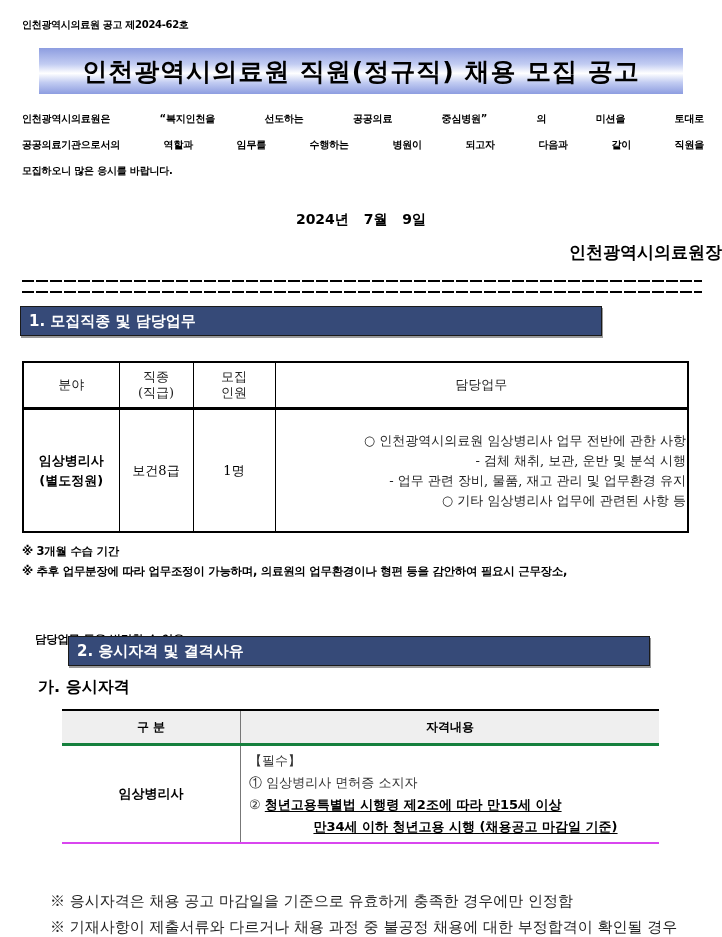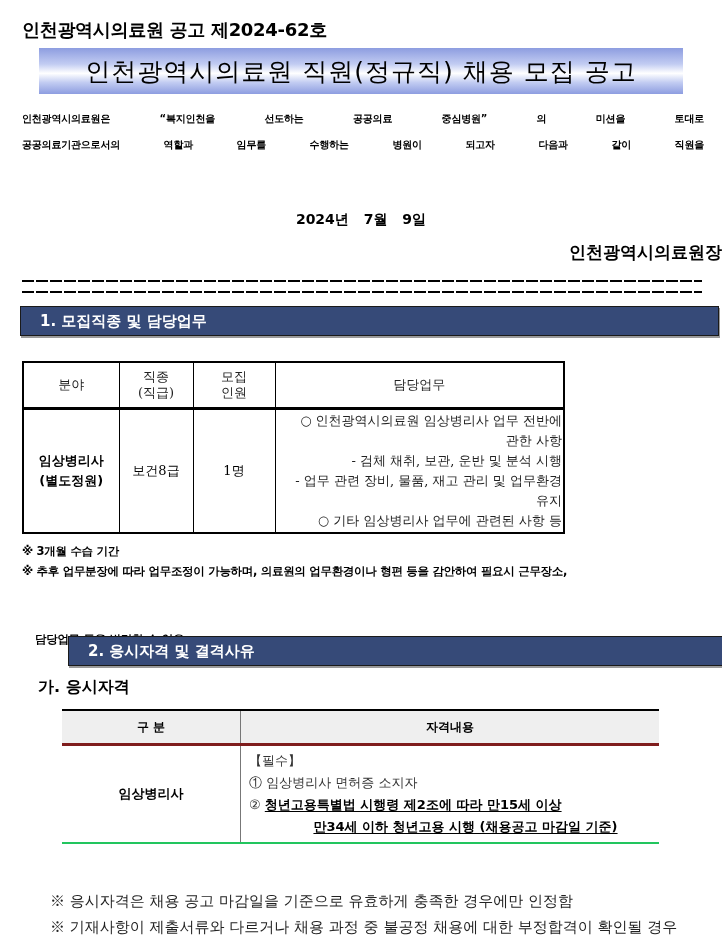--- a/index.html
+++ b/index.html
@@ -1,66 +1,66 @@
 <!DOCTYPE html>
 <html><head>
 <meta charset="utf-8">
 <style>
   html, body { margin: 0; padding: 0; background: #ffffff; }
   body { width: 722px; height: 937px; position: relative; overflow: hidden;
          font-family: "DejaVu Sans", "Liberation Sans", sans-serif; color: #000; }
   .abs { position: absolute; }
 
-  .notice-no { left: 22px; top: 18px; font-size: 18px; font-weight: bold; letter-spacing: -0.3px; }
+  .notice-no { left: 22px; top: 18px; font-size: 10px; font-weight: bold; letter-spacing: -0.3px; }
 
   .banner { left: 39px; top: 48px; width: 644px; height: 46px;
             background: linear-gradient(to bottom, #8d9de0 0%, #c2ccf2 35%, #ffffff 55%, #c2ccf2 75%, #8d9de0 100%);
             display: flex; align-items: center; justify-content: center; }
-  .banner-title { font-size: 25px; font-weight: normal; letter-spacing: 1px; }
+  .banner-title { font-size: 25px; font-weight: bold; letter-spacing: 1px; }
 
   .intro { left: 22px; top: 106px; width: 682px; font-size: 10px; font-weight: bold;
            line-height: 26px; text-align: justify; letter-spacing: -0.2px; }
   .intro p { margin: 0; text-align-last: justify; }
   .intro p.last { text-align-last: left; }
 
   .date { left: 0; width: 722px; top: 211px; text-align: center; font-size: 14px; font-weight: bold; word-spacing: 10px; }
   .signer { right: 0; top: 241px; font-size: 17px; font-weight: bold; }
 
   .divider { left: 22px; top: 280px; width: 680px; height: 9px;
              border-top: 2px solid #000; border-bottom: 2px solid #000;
              background: repeating-linear-gradient(to right, transparent 0 1px, transparent 1px 12px, #fff 12px 14px);}
   .divider-inner { position:absolute; left:0; top:0; width:100%; height:100%;
              background: repeating-linear-gradient(to right, transparent 0 12px, #fff 12px 14px); margin-top:-2px; height:13px;}
 
-  .section-bar { left: 20px; width: 699px; height: 30px; background: #364a78;
+  .section-bar { left: 20px; width: 582px; height: 30px; background: #364a78;
                  border: 1px solid #1a1a1a; box-shadow: 1px 2px 0 #9a9a9a;
-                 display: flex; align-items: center; padding-left: 19px; box-sizing: border-box; }
+                 display: flex; align-items: center; padding-left: 8px; box-sizing: border-box; }
   .section-bar span { color: #fff; font-size: 15px; font-weight: bold; }
 
   table { border-collapse: collapse; }
-  .t1 { position: absolute; left: 22px; top: 361px; width: 543px;
+  .t1 { position: absolute; left: 22px; top: 361px; width: 667px;
         font-family: "DejaVu Serif", "Liberation Serif", serif; font-size: 13px; }
   .t1 td, .t1 th { border: 1px solid #000; text-align: center; font-weight: normal; }
   .t1 { border: 2px solid #000; }
   .t1 thead th { height: 42px; line-height: 16px; border-bottom: 3px solid #000; color: #222; }
   .t1 tbody td { height: 119px; }
   .t1 .field { font-family: "DejaVu Sans", sans-serif; font-weight: bold; font-size: 13px; line-height: 20px; }
   .t1 .duties { text-align: right; padding-left: 8px; line-height: 20px; font-size: 13px; color: #222; }
   .t1 .duties div.sub { padding-left: 10px; }
 
   .notes1 { left: 22px; top: 541px; font-size: 11.5px; font-weight: bold; line-height: 20px; letter-spacing: -0.3px; }
   .notes1 .indent { padding-left: 13px; margin-top: 48px; }
 
   .sub-heading { left: 38px; top: 677px; font-size: 16px; font-weight: bold; }
 
   .t2 { position: absolute; left: 62px; top: 709px; width: 597px; font-size: 13px; }
-  .t2 thead th { background: #efefef; height: 30px; border-top: 2px solid #000; border-bottom: 3px solid #7f1d1d;
+  .t2 thead th { background: #efefef; height: 30px; border-top: 2px solid #000; border-bottom: 3px solid #15803d;
                  font-weight: bold; font-size: 12px; }
   .t2 th.c1, .t2 td.c1 { width: 176px; border-right: 1px solid #777; }
-  .t2 tbody td { border-bottom: 2px solid #22c55e; height: 91px; margin-top: 37px; }
+  .t2 tbody td { border-bottom: 2px solid #d946ef; height: 91px; margin-top: 37px; }
   .t2 td.c1 { text-align: center; font-weight: bold; font-size: 13px; }
   .t2 td.c2 { padding-left: 8px; vertical-align: top; padding-top: 4px; line-height: 22px;
               font-family: "DejaVu Serif", "Liberation Serif", serif; font-size: 13px; color: #333; }
   .t2 .bold-u { font-family: "DejaVu Sans", sans-serif; font-weight: bold; color: #000; text-decoration: underline; text-underline-offset: 2px; }
   .t2 .cont { padding-left: 24px; text-align: center; }
 
   .notes2 { left: 50px; top: 888px; font-family: "DejaVu Serif", "Liberation Serif", serif;
             font-size: 15px; line-height: 26px; color: #222; }
   .notes2 .indent { padding-left: 24px; }
 </style>
@@ -69,20 +69,21 @@
 
 <div class="abs notice-no">인천광역시의료원 공고 제2024-62호</div>
 
 <div class="abs banner">
   <span class="banner-title">인천광역시의료원 직원(정규직) 채용 모집 공고</span>
 </div>
 
 <div class="abs intro">
   <p>인천광역시의료원은 “복지인천을 선도하는 공공의료 중심병원” 의 미션을 토대로</p>
   <p>공공의료기관으로서의 역할과 임무를 수행하는 병원이 되고자 다음과 같이 직원을</p>
+  <p class="last">모집하오니 많은 응시를 바랍니다.</p>
 </div>
 
 <div class="abs date">2024년 7월 9일</div>
 <div class="abs signer">인천광역시의료원장</div>
 
 <div class="abs divider">
     <div class="divider-inner"></div>
   </div>
 
 <div class="abs section-bar" style="top:306px;">

